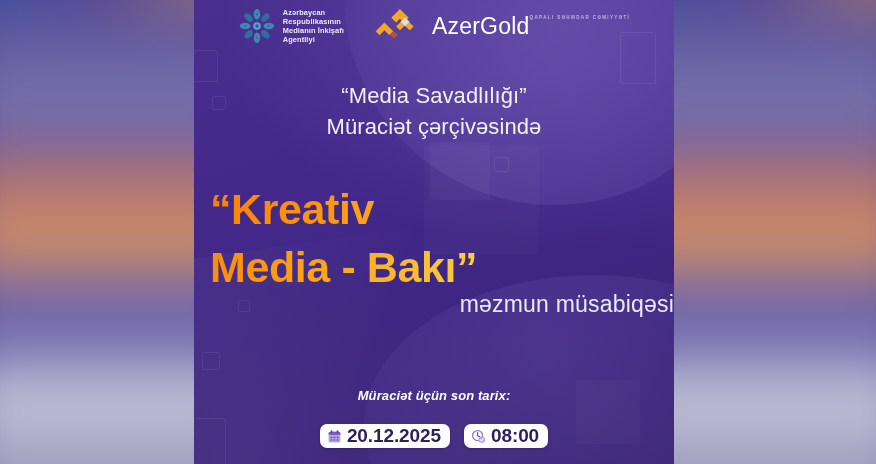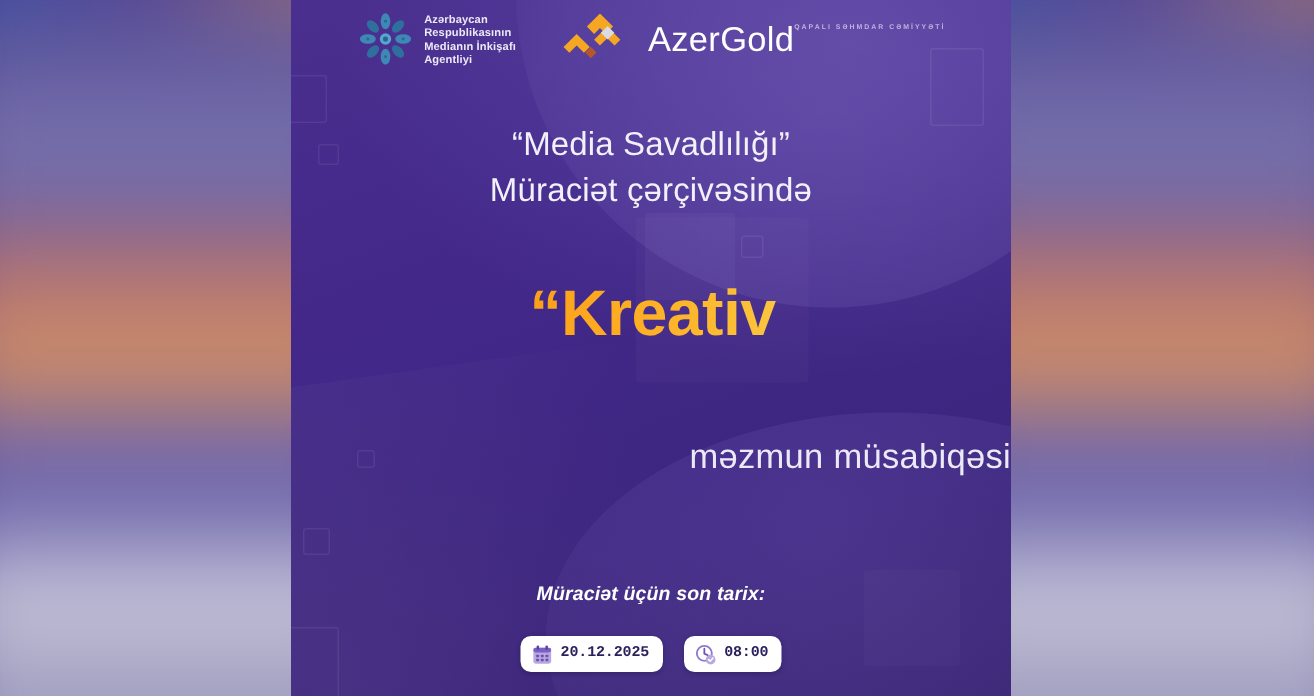--- a/index.html
+++ b/index.html
@@ -157,23 +157,22 @@
     color: #f2f0fb;
     font-size: 22px;
     line-height: 31px;
     font-weight: 400;
     letter-spacing: 0.1px;
   }
   .kicker .l2 { display: block; }
 
   .headline {
     position: absolute;
-    left: 2px; right: 0;
+    left: 16px; right: 0;
     top: 180px;
-    text-align: center;
     font-size: 43px;
     line-height: 58px;
     font-weight: 800;
     letter-spacing: -0.4px;
   }
   .headline .hl {
     display: block;
     background: linear-gradient(96deg, #f98009 0%, #fb9410 22%, #fdb62b 55%, #f8d858 82%, #fadf6b 100%);
     -webkit-background-clip: text;
     background-clip: text;
@@ -224,27 +223,26 @@
     display: flex;
     align-items: center;
     gap: 5px;
     background: #ffffff;
     border-radius: 7px;
     padding: 4px 9px 4px 7px;
     box-shadow: 0 1px 3px rgba(20,10,50,0.28);
   }
   .badge .bx-icon { width: 15px; height: 15px; flex: none; display: block; }
   .badge .bx-text {
-    font-size: 10px;
+    font-size: 19px;
     font-weight: 600;
     color: #2b1f5c;
     letter-spacing: -0.1px;
     line-height: 16px;
     white-space: nowrap;
-    font-family: Liberation Mono, monospace;
   }
 </style>
 </head>
 <body>
 
 <div id="stage">
 
   <div class="backdrop left">
     <div class="bd-band bd-b1"></div>
       <div class="bd-band bd-b2"></div>
@@ -333,20 +331,21 @@
 
     <div class="content">
 
       <div class="kicker">
         <span class="l1">“Media Savadlılığı”</span>
         <span class="l2">Müraciət çərçivəsində</span>
       </div>
 
       <div class="headline">
         <span class="hl">“Kreativ</span>
+        <span class="hl hl2">Media - Bakı”</span>
       </div>
 
       <div class="subtitle">məzmun müsabiqəsi</div>
 
       <div class="deadline-label">Müraciət üçün son tarix:</div>
 
       <div class="badges">
 
         <div class="badge">
           <svg class="bx-icon" viewBox="0 0 24 24">

